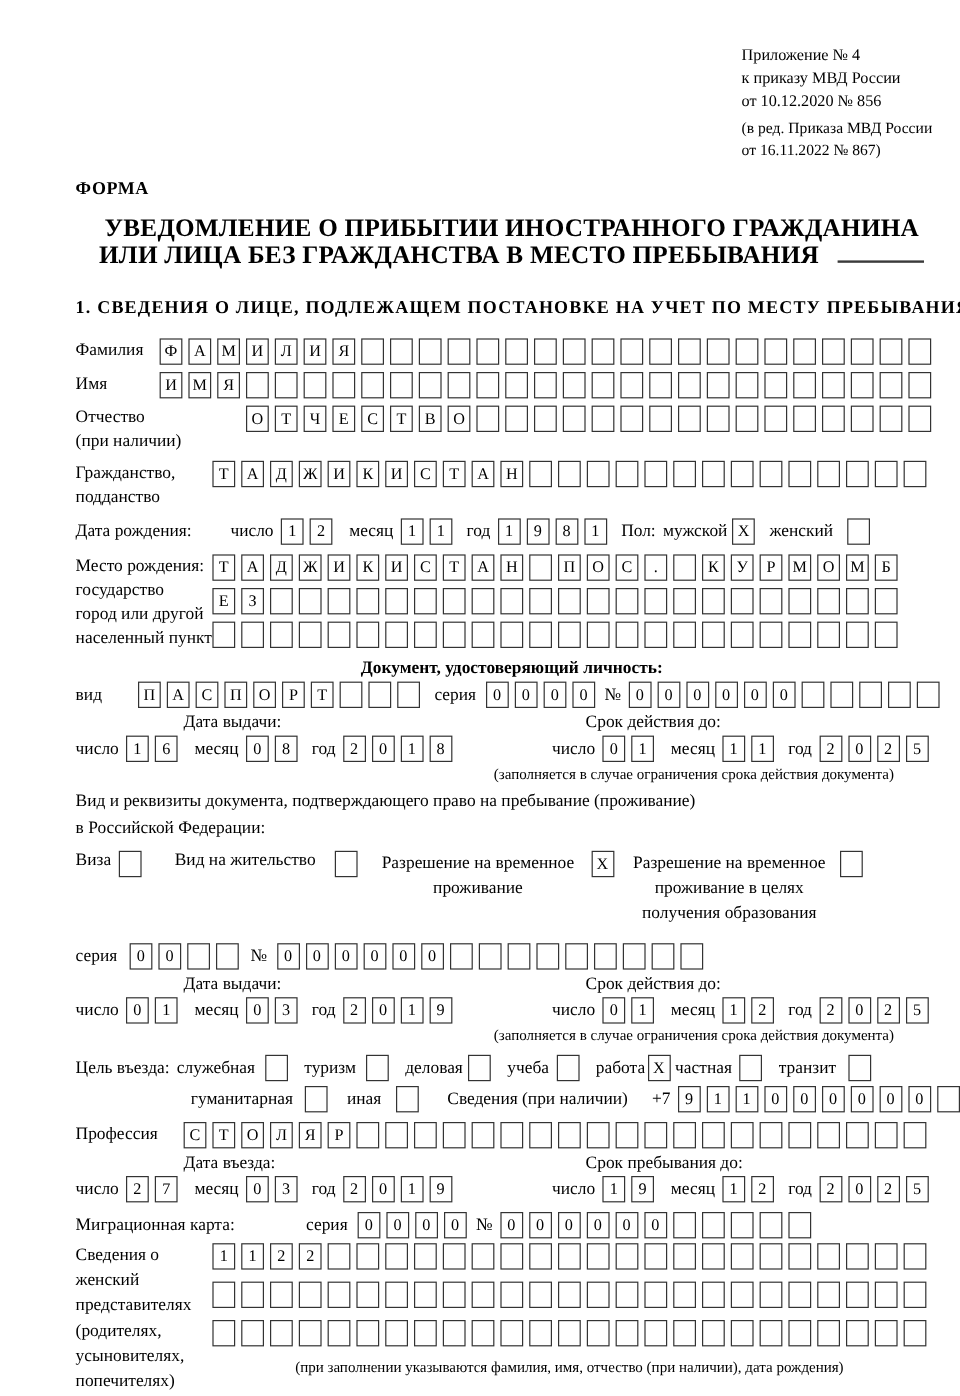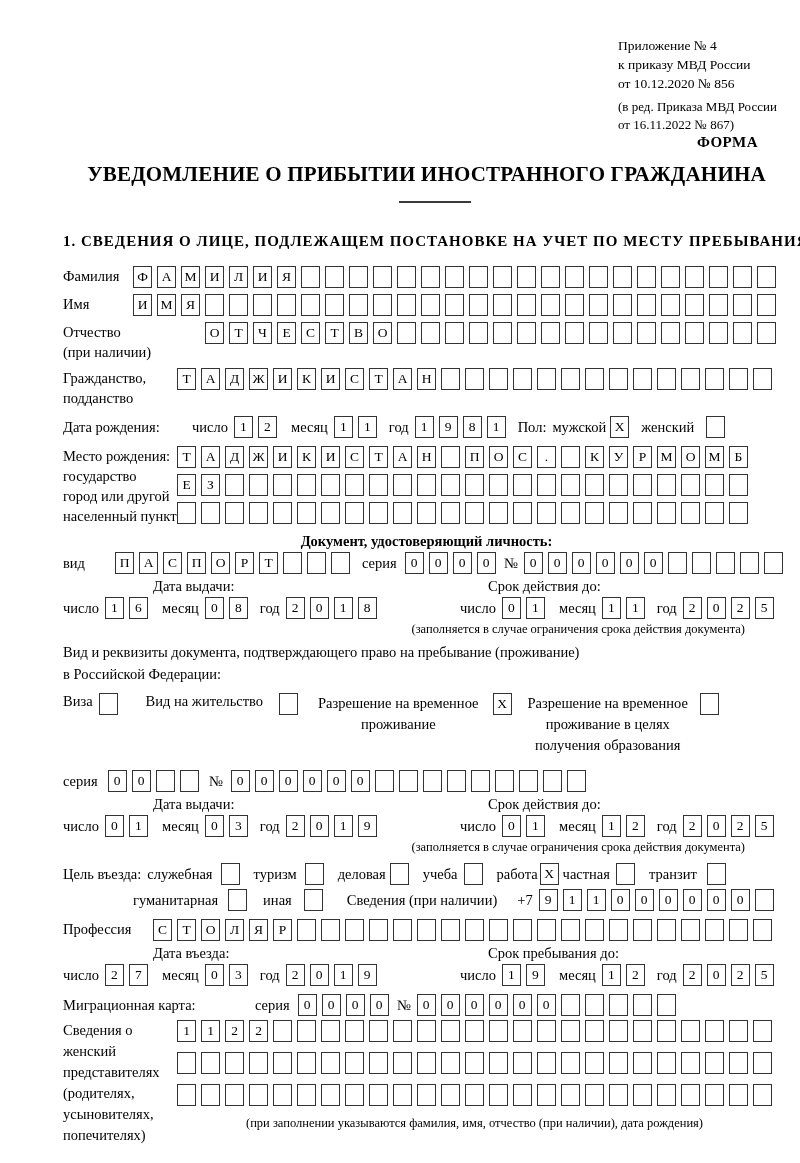--- a/index.html
+++ b/index.html
@@ -3,38 +3,38 @@
 <meta charset="utf-8">
 <style>
   * { box-sizing: border-box; margin: 0; padding: 0; }
   html,body { width:800px; height:1163px; background:#ffffff; color:#000;
     font-family:"Liberation Serif","DejaVu Serif",serif; font-size:14.5px; overflow:hidden; }
   .page { position:relative; width:800px; height:1163px; padding:36px 10px 0 63px; }
 
   
   .hdr { margin-left:555px; font-size:13.5px; line-height:19px; }
   .hdr .edition { margin-top:5px; font-size:13px; line-height:18px; }
-  .forma { text-align:right; padding-right:32px; font-weight:bold; font-size:15px; letter-spacing:.5px; }
+  .forma { text-align:left; padding-right:32px; font-weight:bold; font-size:15px; margin-top:16px; letter-spacing:.5px; }
 
   .title { text-align:center; font-weight:bold; font-size:21px; line-height:22px; margin-top:12px; letter-spacing:.2px; }
   .blank-line { display:inline-block; width:72px; height:13px; border-bottom:2.4px solid #3a3a3a; margin-left:16px; }
   .sec { font-weight:bold; font-size:15px; margin-top:26px; letter-spacing:1px; white-space:nowrap; }
 
   
   .cells { display:inline-flex; gap:5px; align-items:center; flex:0 0 auto; }
   .cell { width:19px; height:22px; flex:0 0 auto; border:1.7px solid #333;
     display:inline-flex; align-items:center; justify-content:center; font-size:13.5px; background:#fff; }
 
   .frow { display:flex; align-items:flex-start; margin-top:6px; }
   .lcol { line-height:20px; white-space:nowrap; }
   .lw52{flex:0 0 52px} .lw70{flex:0 0 70px} .lw90{flex:0 0 90px}
   .lw114{flex:0 0 114px} .lw142{flex:0 0 142px} .lw115{flex:0 0 115px} .lw172{flex:0 0 172px}
   .ml2{margin-left:2px}.ml4{margin-left:4px}.ml6{margin-left:6px}.ml8{margin-left:8px}
   .ml10{margin-left:10px}.ml12{margin-left:12px}.ml14{margin-left:14px}.ml16{margin-left:16px}
-  .ml20{margin-left:20px}.ml24{margin-left:24px}.ml28{margin-left:28px}.ml62{margin-left:70px}
+  .ml20{margin-left:20px}.ml24{margin-left:24px}.ml28{margin-left:28px}.ml62{margin-left:96px}
   .mt2{margin-top:2px}.mt4{margin-top:4px}.mt8{margin-top:8px}
   .mt14{margin-top:14px}.mt16{margin-top:16px}
   .nowrap{white-space:nowrap}
 
   .crow { margin-bottom:6px; display:flex; gap:5px; }
   .doc-head { text-align:center; font-weight:bold; margin-top:3px; font-size:14.5px; }
 
   
   .dt-row { display:flex; margin-top:4px; }
   .dt-l { flex:0 0 397px; padding-left:90px; }
@@ -61,21 +61,21 @@
     <div>от 10.12.2020 № 856</div>
     <div class="edition">
       <div>(в ред. Приказа МВД России</div>
       <div>от 16.11.2022 № 867)</div>
     </div>
   </div>
   <div class="forma">ФОРМА</div>
 
   <div class="title">
     <div>УВЕДОМЛЕНИЕ О ПРИБЫТИИ ИНОСТРАННОГО ГРАЖДАНИНА</div>
-    <div><span class="blank-line"></span></div>
+    <div><span>ИЛИ ЛИЦА БЕЗ ГРАЖДАНСТВА В МЕСТО ПРЕБЫВАНИЯ</span><span class="blank-line"></span></div>
   </div>
 
   <div class="sec">1. СВЕДЕНИЯ О ЛИЦЕ, ПОДЛЕЖАЩЕМ ПОСТАНОВКЕ НА УЧЕТ ПО МЕСТУ ПРЕБЫВАНИЯ</div>
 
   <div class="frow mt16">
     <span class="lcol lw70">Фамилия</span>
     <span class="cells">
         <span class="cell">Ф</span>
         <span class="cell">А</span>
         <span class="cell">М</span>

